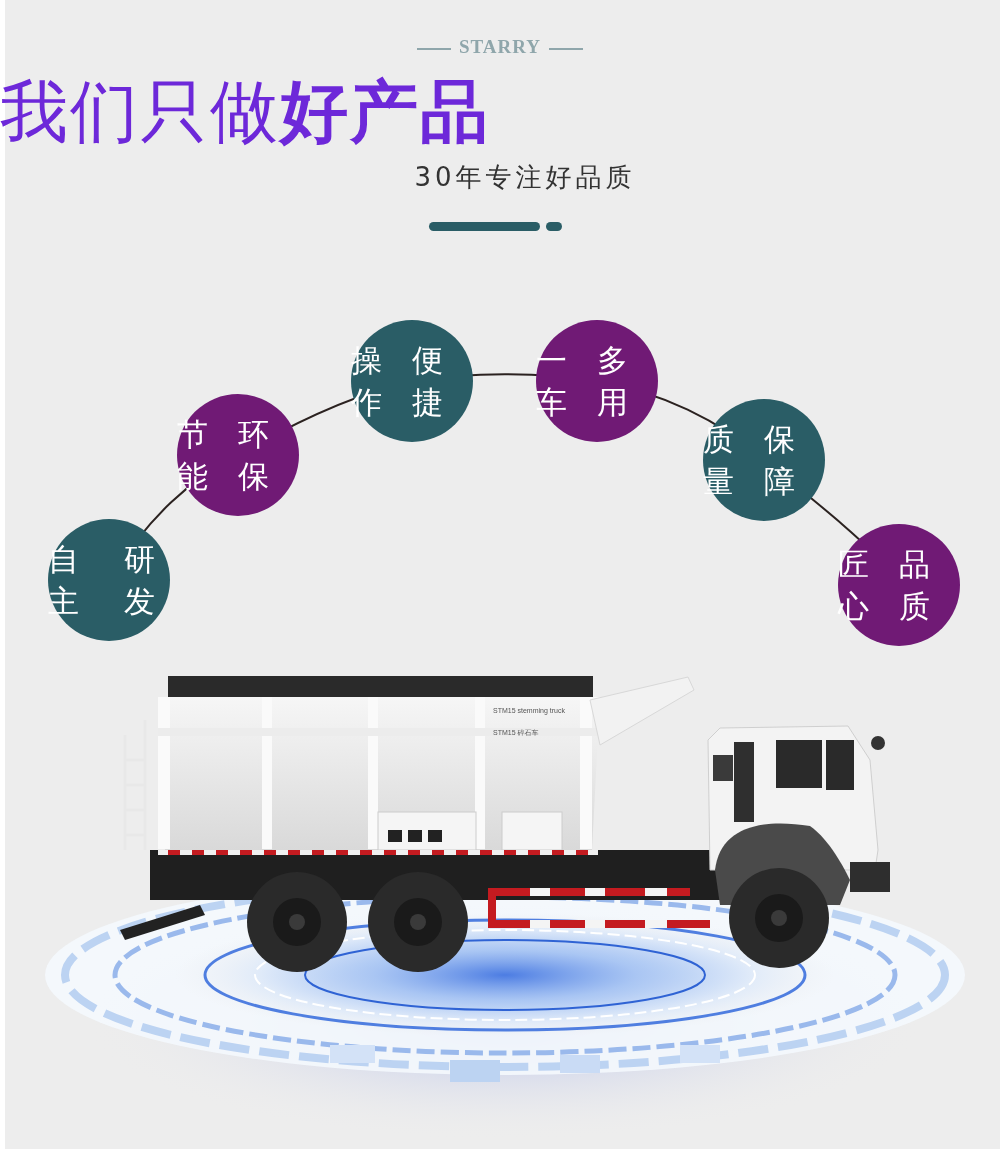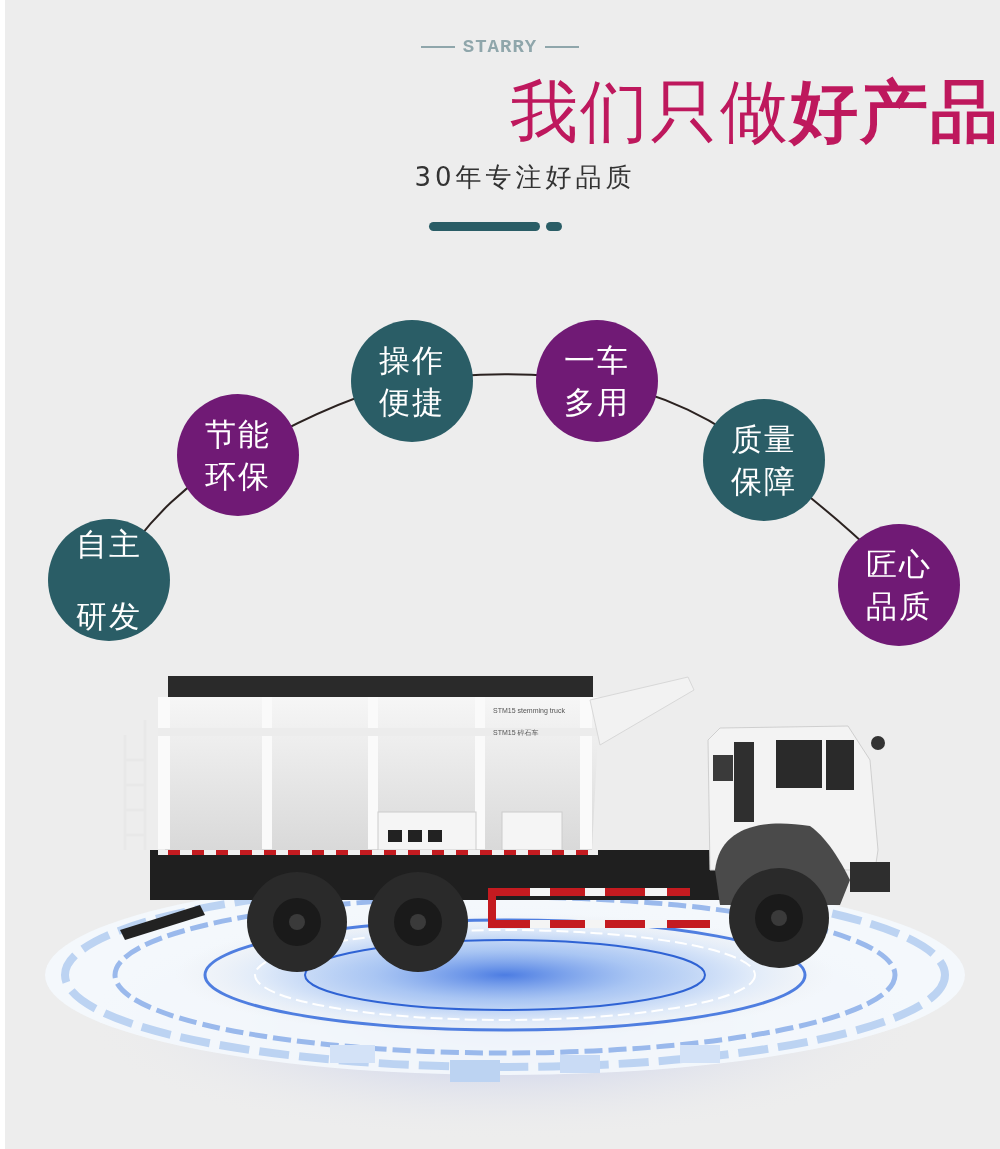--- a/index.html
+++ b/index.html
@@ -1,26 +1,26 @@
 <!DOCTYPE html>
 <html><head>
 <meta charset="utf-8">
 <style>
   html,body{margin:0;padding:0;}
   body{width:1000px;height:1149px;background:#ededed;position:relative;overflow:hidden;font-family:"DejaVu Sans","Liberation Sans",sans-serif;}
   .edge{position:absolute;left:0;top:0;width:5px;height:1149px;background:#ffffff;}
-  .brand{position:absolute;top:36px;left:0;width:1000px;text-align:center;font-family:Liberation Mono, monospace;font-weight:bold;font-size:19px;letter-spacing:1px;color:#8fa6ab;}
+  .brand{position:absolute;top:36px;left:0;width:1000px;text-align:center;font-family:Liberation Serif, serif;font-weight:bold;font-size:19px;letter-spacing:1px;color:#8fa6ab;}
   .brand .rule{display:inline-block;width:34px;height:2px;background:#8fa6ab;vertical-align:middle;margin:0 8px;}
-  .title{position:absolute;top:72px;left:0;width:1000px;text-align:right;font-size:68px;color:#be185d;letter-spacing:2px;line-height:80px;}
+  .title{position:absolute;top:72px;left:0;width:1000px;text-align:left;font-size:68px;color:#6d28d9;letter-spacing:2px;line-height:80px;}
   .title .light{font-weight:normal;}
   .title .bold{font-weight:bold;}
   .subtitle{position:absolute;top:160px;left:0;width:1000px;text-align:center;font-size:26px;color:#333;letter-spacing:4px;padding-left:25px;}
   .accent{position:absolute;top:222px;height:9px;border-radius:5px;background:#2a5d66;}
   .arc{position:absolute;left:0;top:0;width:1000px;height:700px;}
-  .feature{position:absolute;width:122px;height:122px;border-radius:50%;display:flex;flex-direction:column;align-items:center;justify-content:center;color:#fff;font-size:31px;line-height:42px;letter-spacing:2px;}
+  .feature{position:absolute;width:122px;height:122px;border-radius:50%;display:flex;flex-direction:row;align-items:center;justify-content:center;color:#fff;font-size:31px;line-height:42px;letter-spacing:2px;}
   .feature.teal{background:#2a5d66;}
   .feature.gray{background:#701a75;}
   .scene{position:absolute;left:0;top:640px;width:1000px;height:509px;}
   .scene svg{display:block;}
 </style>
 </head>
 <body>
 
 <div class="edge"></div>
 

